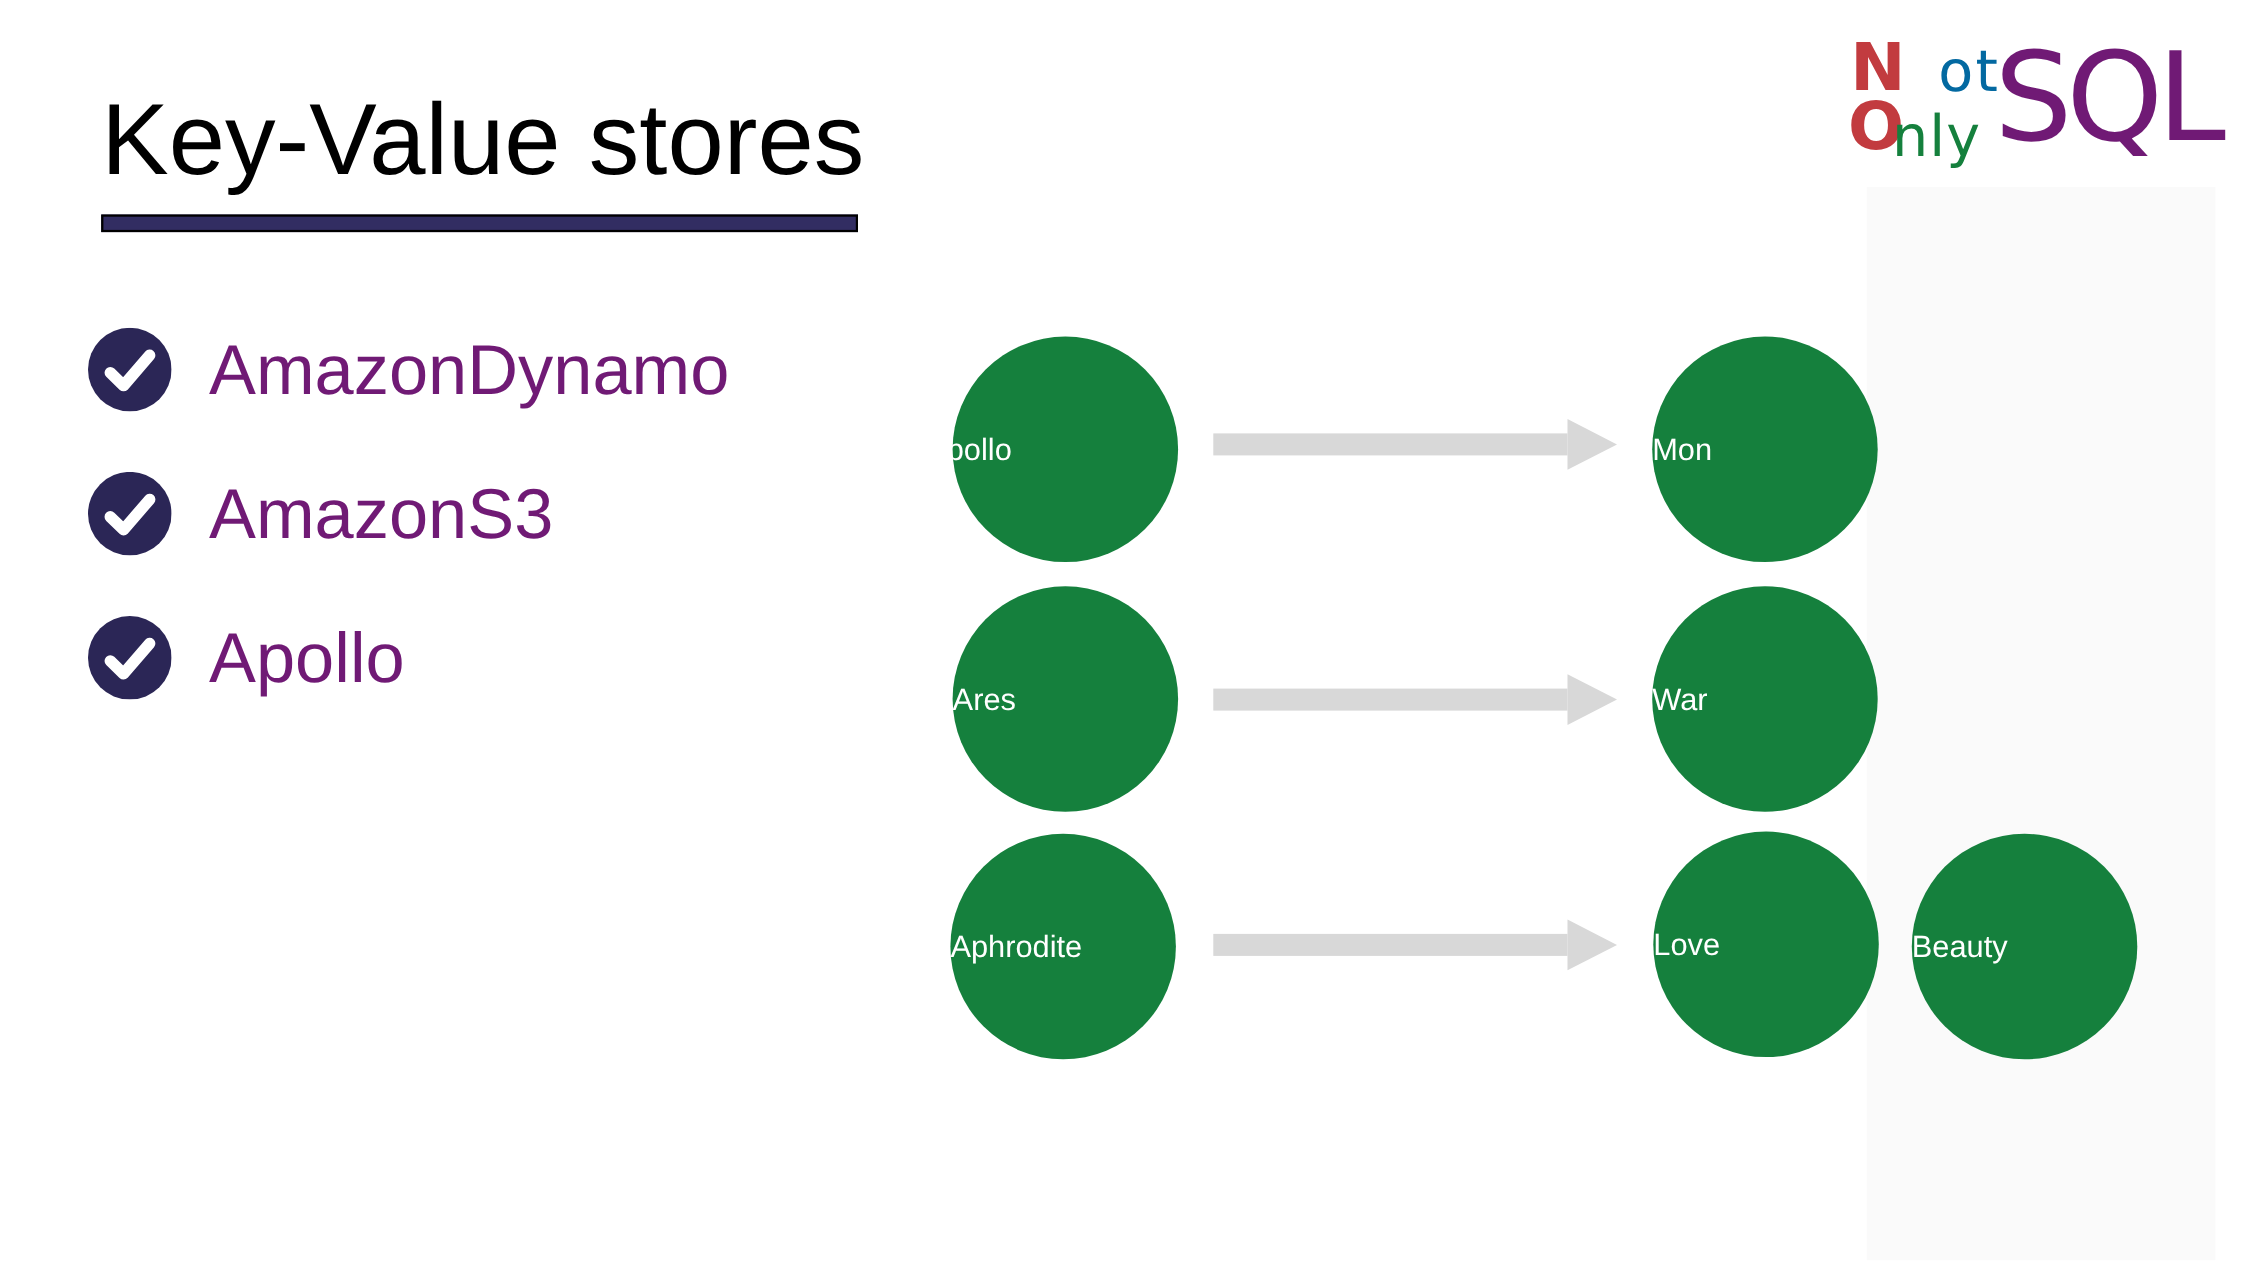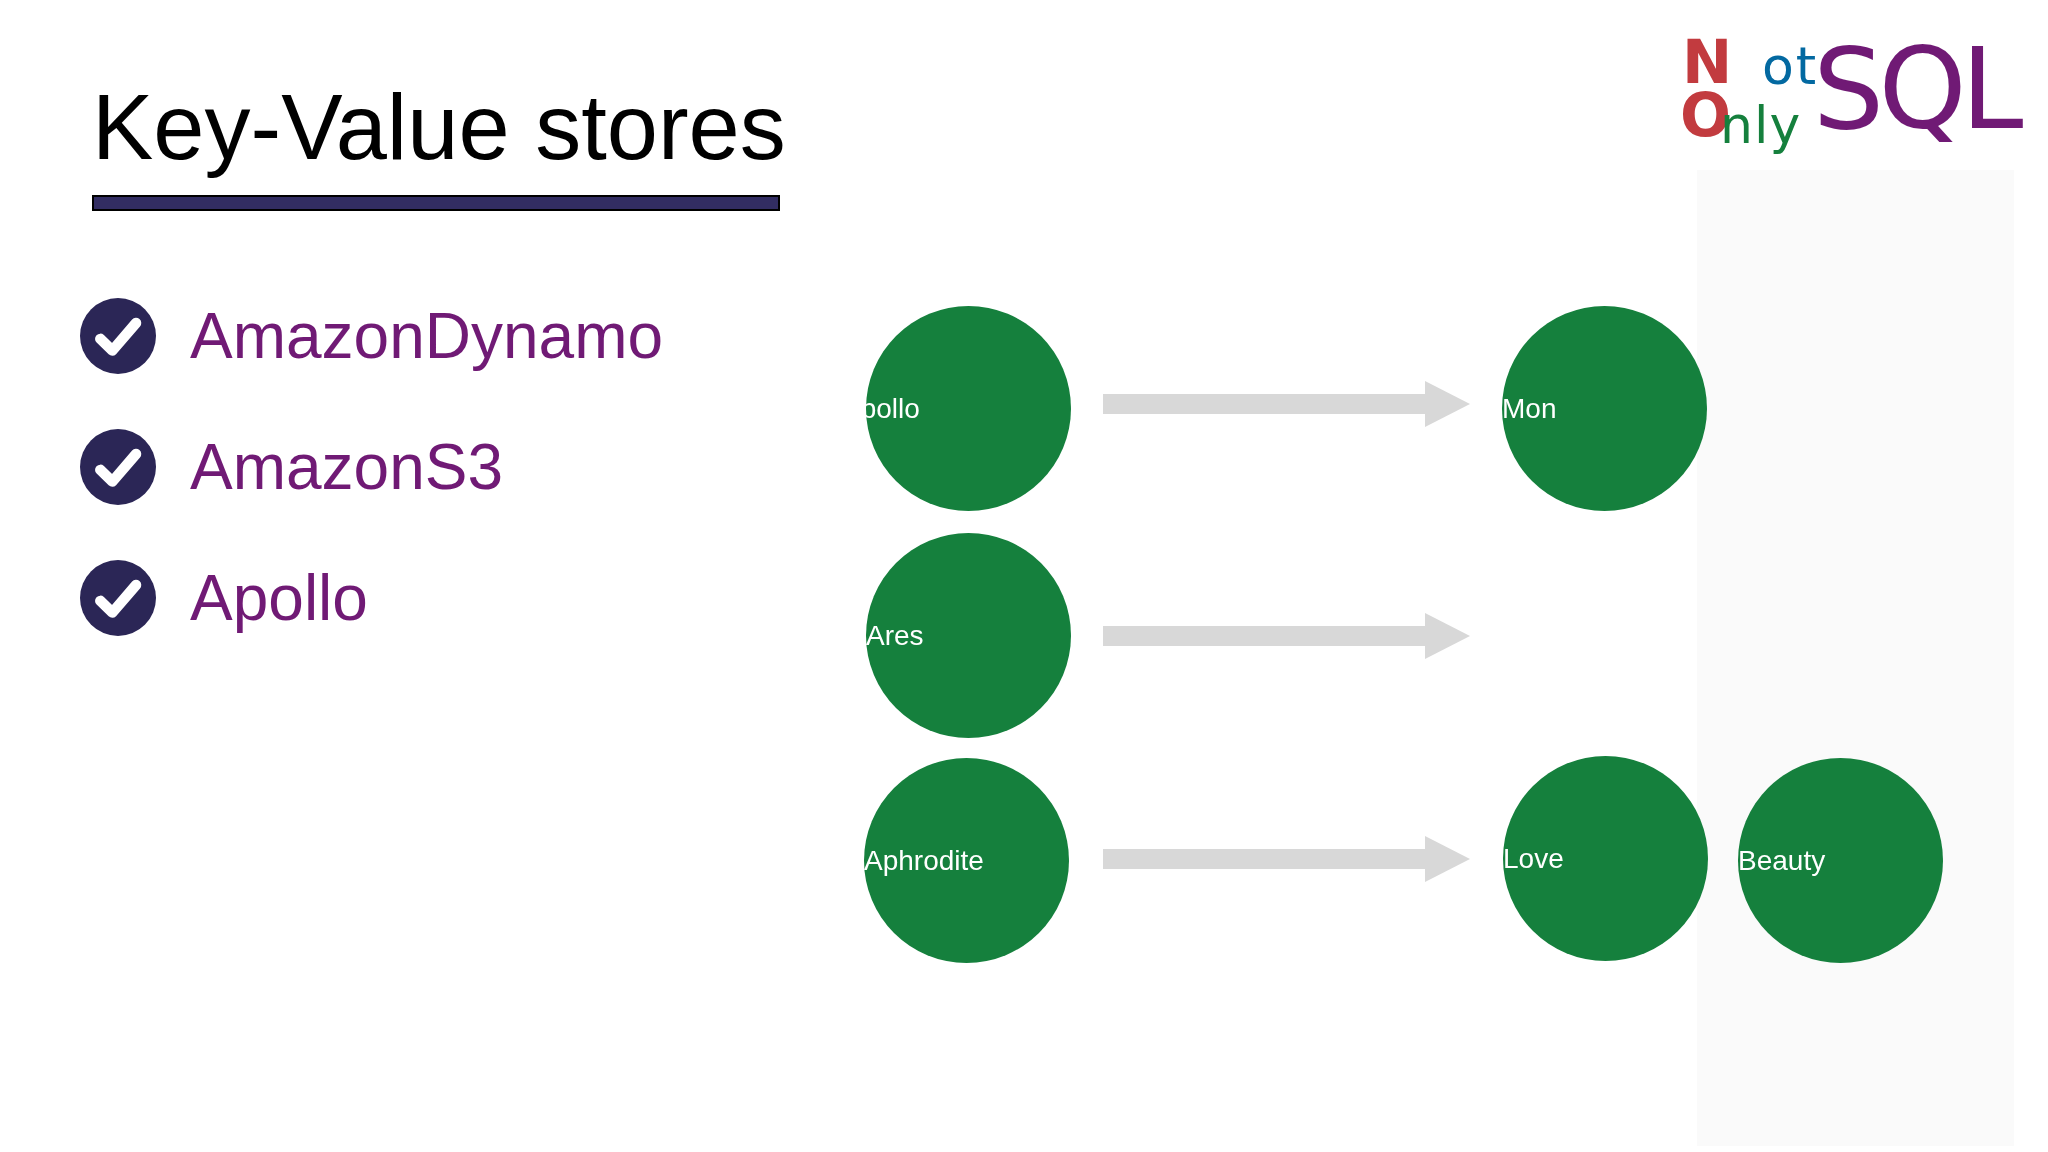--- a/index.html
+++ b/index.html
@@ -90,20 +90,23 @@
   <div class="node node-ares">
     <span class="node-label">Ares</span>
   </div>
   <div class="node node-aphrodite">
     <span class="node-label">Aphrodite</span>
   </div>
 
   <div class="node node-sun">
     <span class="node-label">Mon</span>
   </div>
+  <div class="node node-war">
+    <span class="node-label">War</span>
+  </div>
   <div class="node node-beauty">
     <span class="node-label">Beauty</span>
   </div>
   <div class="node node-love">
     <span class="node-label">Love</span>
   </div>
 
   <div class="arrow-shaft shaft-0"></div>
   <div class="arrow-head head-0"></div>
   <div class="arrow-shaft shaft-1"></div>

